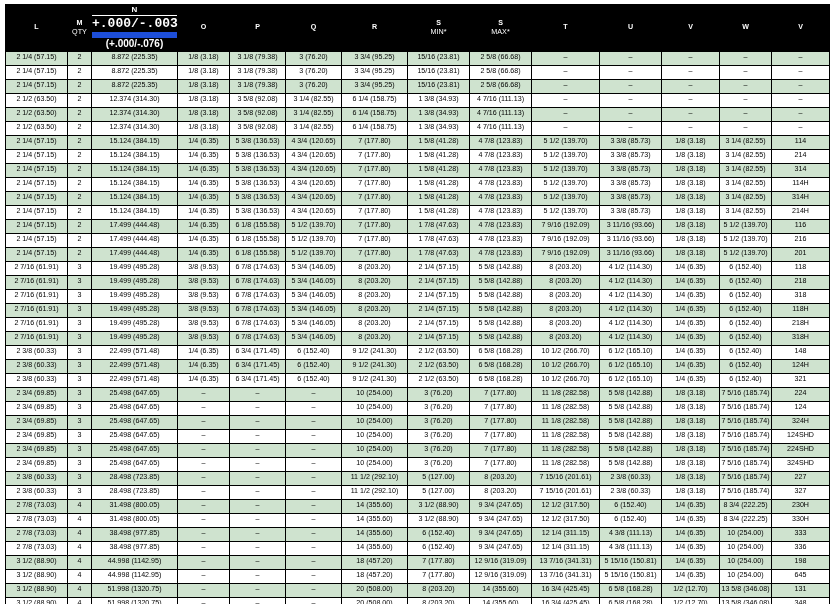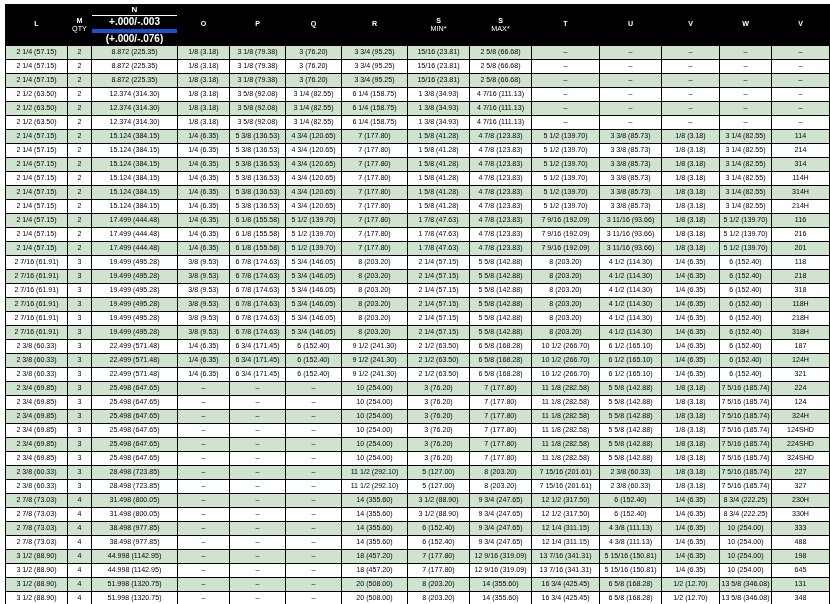--- a/index.html
+++ b/index.html
@@ -4,21 +4,21 @@
 <style>
   html,body{margin:0;padding:0;background:#ffffff;}
   body{font-family:"Liberation Sans", sans-serif;}
   .sheet{width:830px;height:604px;box-sizing:border-box;padding:4px 5px 4px 5px;background:#fff;}
   table.spec{border-collapse:collapse;width:820px;table-layout:fixed;border:1px solid #000;}
   table.spec th, table.spec td{border:1px solid #000;text-align:center;vertical-align:middle;font-size:7.1px;line-height:1.05;padding:0;height:13px;white-space:nowrap;}
   thead th{background:#000;color:#fff;font-weight:bold;font-size:8px;padding:2px 0;}
   thead th.hdr-n{padding:0;}
   .n-wrap{display:flex;flex-direction:column;}
   .n-top{border-bottom:1px solid #fff;padding:1px 0 1px 0;font-size:8px;}
-  .n-mid{border-bottom:4px solid #1d4ed8;padding:1px 0;font-size:10px;}
+  .n-mid{border-bottom:6px solid #1d4ed8;padding:1px 0;font-size:13px;font-family:Liberation Mono, monospace;}
   .n-bot{padding:1px 0;font-size:10px;}
   .hdr-sub{display:block;font-size:7.2px;font-weight:normal;}
   tbody tr.alt td{background:#cfe3cf;}
   tbody tr.plain td{background:#ffffff;}
   td.dash{font-size:8px;}
   .col-l{width:62px}.col-m{width:24px}.col-n{width:86px}.col-o{width:52px}
   .col-p{width:56px}.col-q{width:56px}.col-r{width:66px}.col-s1{width:62px}
   .col-s2{width:62px}.col-t{width:68px}.col-u{width:62px}.col-v{width:58px}
   .col-w{width:52px}.col-vv{width:58px}.col-size{width:38px}
 </style>
@@ -428,21 +428,21 @@
           <td>1/4 (6.35)</td>
           <td>6 3/4 (171.45)</td>
           <td>6 (152.40)</td>
           <td>9 1/2 (241.30)</td>
           <td>2 1/2 (63.50)</td>
           <td>6 5/8 (168.28)</td>
           <td>10 1/2 (266.70)</td>
           <td>6 1/2 (165.10)</td>
           <td>1/4 (6.35)</td>
           <td>6 (152.40)</td>
-          <td>187</td>
+          <td>148</td>
         </tr>
         <tr class="alt">
           <td>2 3/8 (60.33)</td>
           <td>3</td>
           <td>22.499 (571.48)</td>
           <td>1/4 (6.35)</td>
           <td>6 3/4 (171.45)</td>
           <td>6 (152.40)</td>
           <td>9 1/2 (241.30)</td>
           <td>2 1/2 (63.50)</td>
@@ -652,21 +652,21 @@
           <td class="dash">–</td>
           <td class="dash">–</td>
           <td class="dash">–</td>
           <td>14 (355.60)</td>
           <td>6 (152.40)</td>
           <td>9 3/4 (247.65)</td>
           <td>12 1/4 (311.15)</td>
           <td>4 3/8 (111.13)</td>
           <td>1/4 (6.35)</td>
           <td>10 (254.00)</td>
-          <td>488</td>
+          <td>336</td>
         </tr>
         <tr class="alt">
           <td>3 1/2 (88.90)</td>
           <td>4</td>
           <td>44.998 (1142.95)</td>
           <td class="dash">–</td>
           <td class="dash">–</td>
           <td class="dash">–</td>
           <td>18 (457.20)</td>
           <td>7 (177.80)</td>

